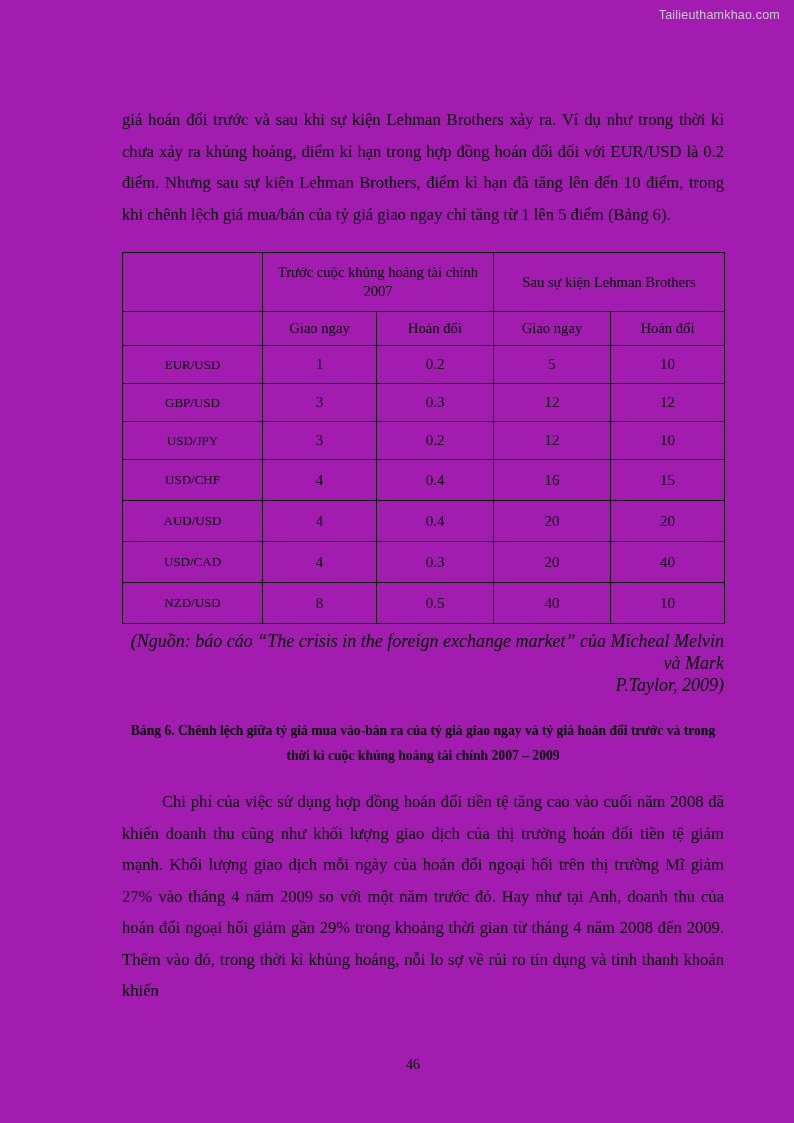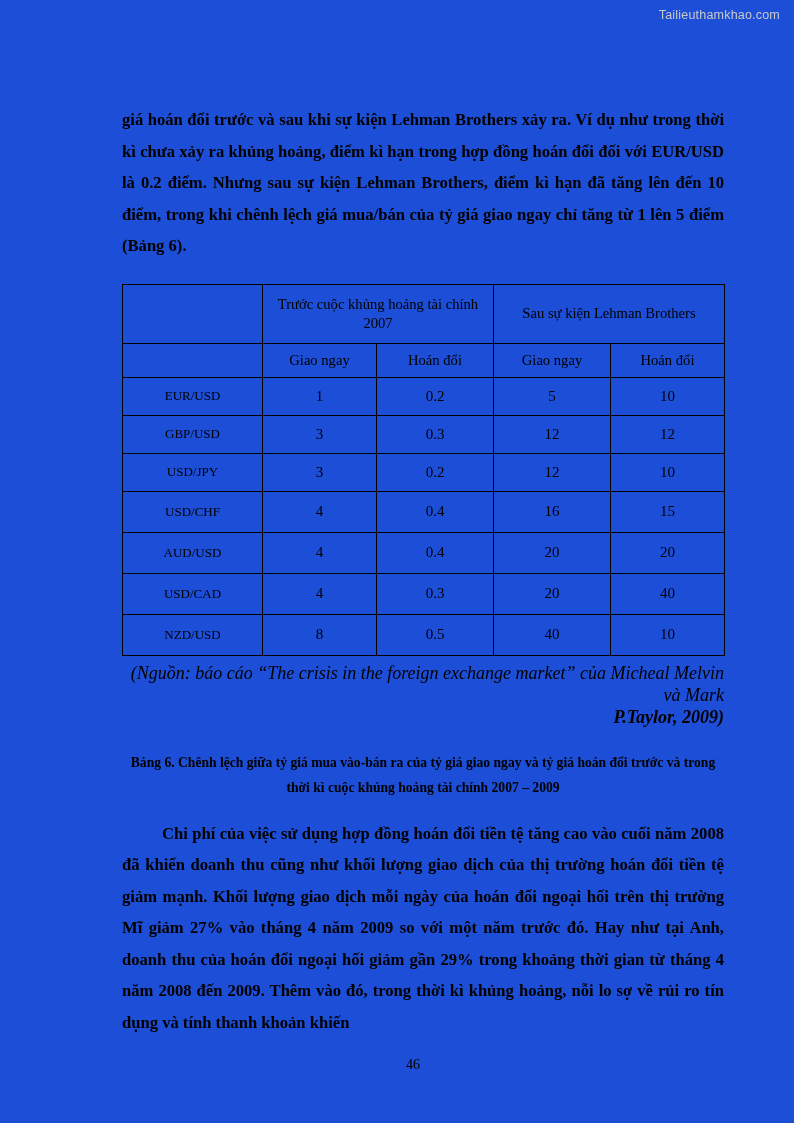--- a/index.html
+++ b/index.html
@@ -4,21 +4,21 @@
 <style>
   html, body {
     margin: 0;
     padding: 0;
     background: #ffffff;
   }
   .page {
     position: relative;
     width: 794px;
     height: 1123px;
-    background: #1d4ed8;
+    background: #a21caf;
     overflow: hidden;
     font-family: "Liberation Serif", "DejaVu Serif", serif;
     color: #000000;
   }
 
   
   .watermark {
     position: absolute;
     top: 8px;
     right: 14px;
@@ -38,21 +38,20 @@
   }
 
   p.body-text {
     margin: 0;
     font-size: 16.6px;
     line-height: 31.5px;
     text-align: justify;
     text-justify: inter-word;
     -webkit-hyphens: none;
     hyphens: none;
-    font-weight: bold;
   }
   p.body-text.indented {
     text-indent: 40px;
   }
 
   .spacer-before-table { height: 22px; }
 
   
   table.data-table {
     border-collapse: collapse;
@@ -99,21 +98,21 @@
   
   .source-note {
     margin-top: 6px;
     font-size: 18px;
     font-style: italic;
     line-height: 22px;
     text-align: right;
     width: 602px;
   }
   .source-note .line1 { display: block; }
-  .source-note .line2 { display: block; font-weight: bold; }
+  .source-note .line2 { display: block; }
 
   
   .table-caption {
     margin-top: 22px;
     font-size: 13.6px;
     font-weight: bold;
     line-height: 25px;
     text-align: center;
     width: 602px;
   }

